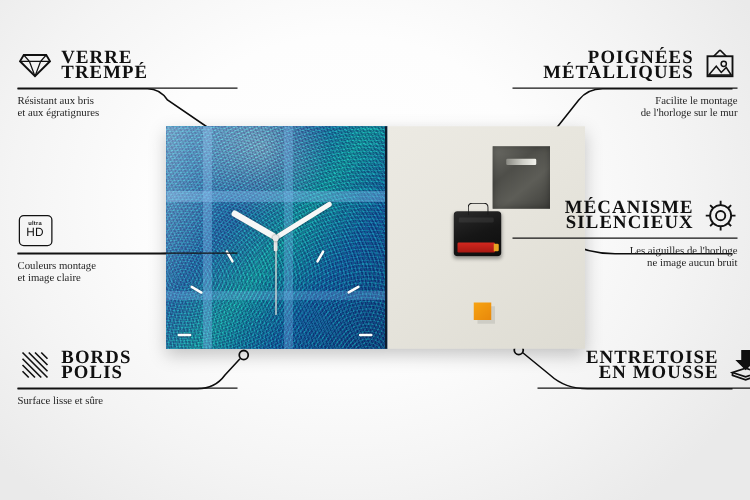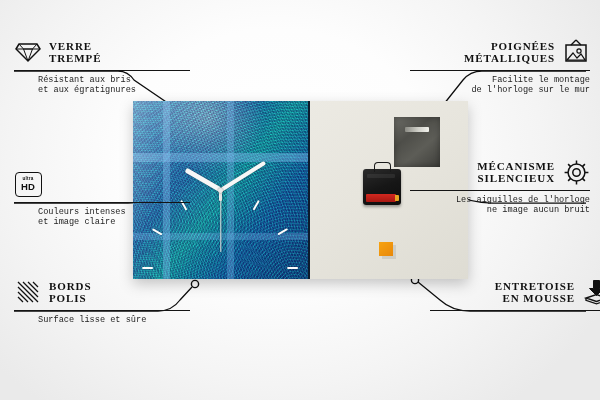--- a/index.html
+++ b/index.html
@@ -241,40 +241,39 @@
     width: 28px;
     height: 28px;
     display: flex;
     align-items: center;
     justify-content: center;
     color: #111;
   }
   .feature-title {
     font-family: "Liberation Serif", serif;
     font-weight: bold;
-    font-size: 11px;
+    font-size: 15px;
     line-height: 12.5px;
     letter-spacing: 0.9px;
     color: #101010;
     text-transform: uppercase;
     white-space: pre-line;
   }
   .feature.right .feature-title { text-align: right; }
   .feature-rule {
     height: 1.1px;
     background: #141414;
     margin: 4px 0 3.5px 0;
   }
   .feature-sub {
-    font-family: Liberation Mono, monospace;
+    font-family: Liberation Serif, serif;
     font-size: 8.6px;
     line-height: 10.2px;
     color: #1d1d1d;
     white-space: pre-line;
-    margin-left: 24px;
   }
   .feature.right .feature-sub { text-align: right; }
 
   
   #f-verre     { left: 14px;  top: 38px;  }
   #f-impr      { left: 14px;  top: 170px; }
   #f-bords     { left: 14px;  top: 278px; }
   #f-poig      { left: 410px; top: 38px;  width: 180px; }
   #f-meca      { left: 410px; top: 158px; width: 180px; }
   #f-entre     { left: 430px; top: 278px; width: 180px; }
@@ -292,21 +291,21 @@
   }
   .hd-ultra {
     font-family: "Liberation Sans", sans-serif;
     font-size: 4.6px;
     font-weight: bold;
     letter-spacing: 0.2px;
   }
   .hd-hd {
     font-family: "Liberation Sans", sans-serif;
     font-size: 9.5px;
-    font-weight: bold;
+    font-weight: normal;
     letter-spacing: 0.2px;
     margin-top: 0.5px;
   }
 </style>
 </head>
 <body>
 
 <div id="canvas">
 
   <svg id="wires" viewBox="0 0 600 400">
@@ -391,21 +390,21 @@
   <div class="feature left" id="f-impr">
     <div class="feature-head">
       <div class="feature-icon">
         <div class="hd-box">
           <span class="hd-ultra">ultra</span>
           <span class="hd-hd">HD</span>
         </div>
       </div>
     </div>
     <div class="feature-rule"></div>
-    <div class="feature-sub">Couleurs intenses
+    <div class="feature-sub">Couleurs montage
 et image claire</div>
   </div>
 
   <div class="feature left" id="f-bords">
     <div class="feature-head">
       <div class="feature-icon">
         <svg width="26" height="24" viewBox="0 0 26 24">
           <path d="M3 2 L23 22 M3 7 L18 22 M3 12 L13 22 M3 17 L8 22 M8 2 L23 17 M13 2 L23 12 M18 2 L23 7" fill="none" stroke="#111" stroke-width="1.3"></path>
         </svg>
       </div>

